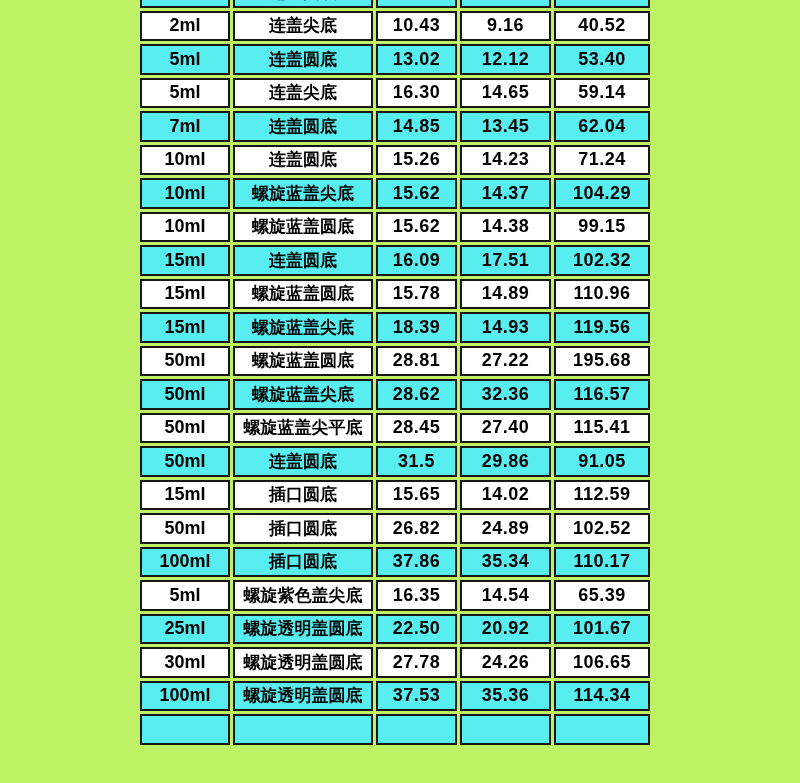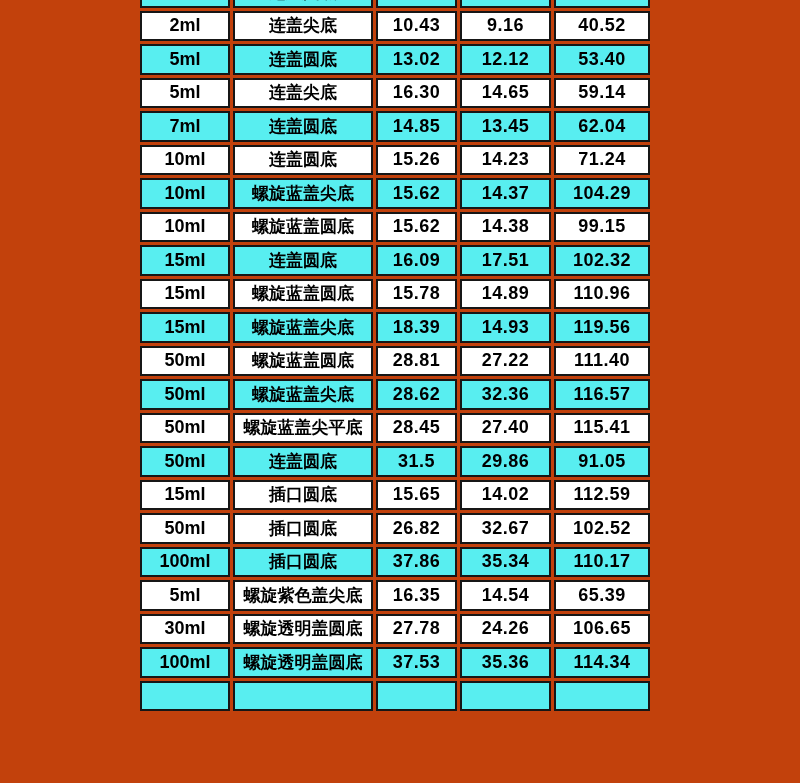--- a/index.html
+++ b/index.html
@@ -8,21 +8,21 @@
     width: 800px;
     height: 783px;
     background: #ffffff;
     font-family: "Liberation Sans", "DejaVu Sans", sans-serif;
   }
   .viewport {
     position: relative;
     width: 800px;
     height: 783px;
     overflow: hidden;
-    background: #c2410c;
+    background: #bef264;
   }
   table.spec-table {
     position: absolute;
     left: 137px;
     top: -26px;
     border-collapse: separate;
     border-spacing: 3px;
     table-layout: fixed;
     width: 516px;
   }
@@ -139,21 +139,21 @@
           <td class="shaded">螺旋蓝盖尖底</td>
           <td class="num shaded">18.39</td>
           <td class="num shaded">14.93</td>
           <td class="num shaded">119.56</td>
         </tr>
         <tr>
           <td class="vol">50ml</td>
           <td>螺旋蓝盖圆底</td>
           <td class="num">28.81</td>
           <td class="num">27.22</td>
-          <td class="num">111.40</td>
+          <td class="num">195.68</td>
         </tr>
         <tr>
           <td class="vol shaded">50ml</td>
           <td class="shaded">螺旋蓝盖尖底</td>
           <td class="num shaded">28.62</td>
           <td class="num shaded">32.36</td>
           <td class="num shaded">116.57</td>
         </tr>
         <tr>
           <td class="vol">50ml</td>
@@ -173,38 +173,45 @@
           <td class="vol">15ml</td>
           <td>插口圆底</td>
           <td class="num">15.65</td>
           <td class="num">14.02</td>
           <td class="num">112.59</td>
         </tr>
         <tr>
           <td class="vol">50ml</td>
           <td>插口圆底</td>
           <td class="num">26.82</td>
-          <td class="num">32.67</td>
+          <td class="num">24.89</td>
           <td class="num">102.52</td>
         </tr>
         <tr>
           <td class="vol shaded">100ml</td>
           <td class="shaded">插口圆底</td>
           <td class="num shaded">37.86</td>
           <td class="num shaded">35.34</td>
           <td class="num shaded">110.17</td>
         </tr>
         <tr>
           <td class="vol">5ml</td>
           <td>螺旋紫色盖尖底</td>
           <td class="num">16.35</td>
           <td class="num">14.54</td>
           <td class="num">65.39</td>
         </tr>
         <tr>
+          <td class="vol shaded">25ml</td>
+          <td class="shaded">螺旋透明盖圆底</td>
+          <td class="num shaded">22.50</td>
+          <td class="num shaded">20.92</td>
+          <td class="num shaded">101.67</td>
+        </tr>
+        <tr>
           <td class="vol">30ml</td>
           <td>螺旋透明盖圆底</td>
           <td class="num">27.78</td>
           <td class="num">24.26</td>
           <td class="num">106.65</td>
         </tr>
         <tr>
           <td class="vol shaded">100ml</td>
           <td class="shaded">螺旋透明盖圆底</td>
           <td class="num shaded">37.53</td>

